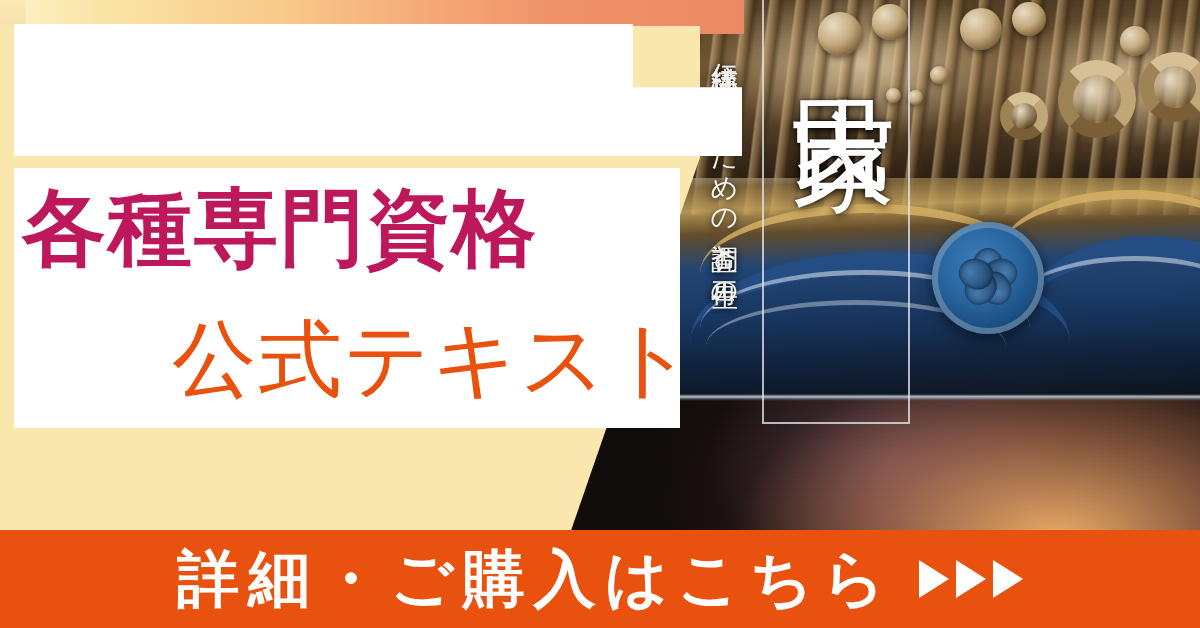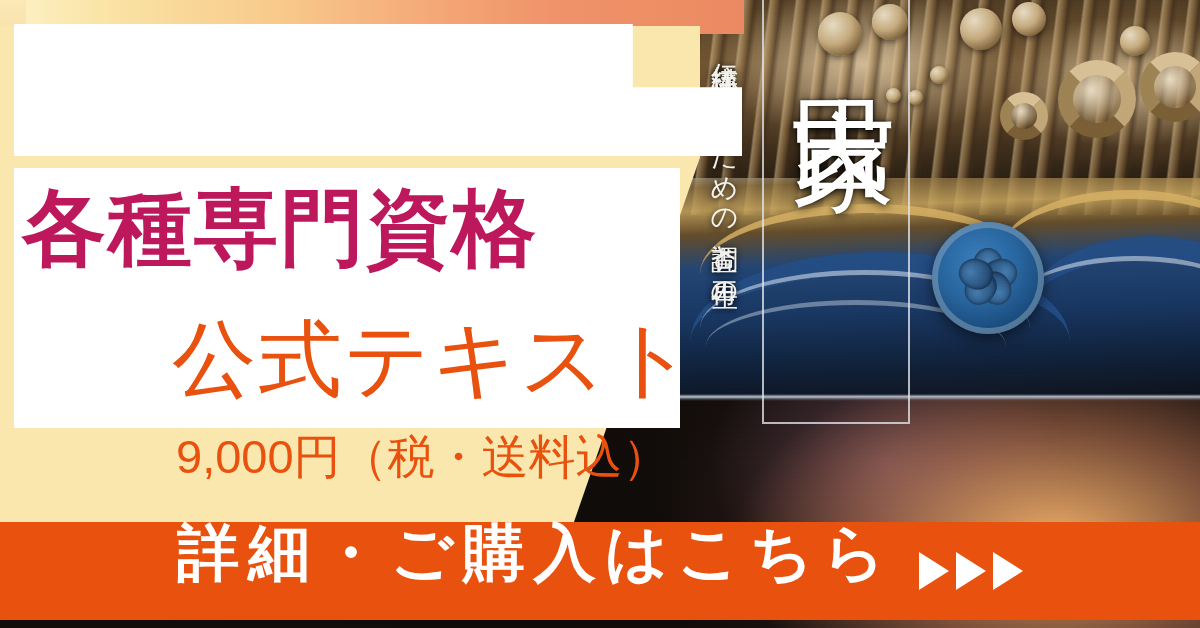--- a/index.html
+++ b/index.html
@@ -251,24 +251,25 @@
     font-size:47px;
     font-weight:400;
     line-height:1;
     letter-spacing:0;
     color:#e8510e;
   }
 
   
   .cta {
     position:absolute;
-    left:0; bottom:8px;
+    left:0; bottom:0;
     width:1200px; height:98px;
     background:#e8510e;
     display:flex;
+    align-items:center;
     justify-content:center;
     gap:26px;
   }
   .cta-text {
     color:#ffffff;
     font-size:62px;
     font-weight:700;
     line-height:1;
     letter-spacing:9px;
     white-space:nowrap;
@@ -340,21 +341,20 @@
   <div class="warm-left"></div>
 
   <div class="cream-panel"></div>
 
   <div class="white-head"></div>
 
   <div class="white-main"></div>
   <div class="main-l1">各種専門資格</div>
   <div class="main-l2">公式テキスト</div>
 
-  <div class="price">9,000円（税・送料込）</div>
 
   <div class="cta">
     <span class="cta-text">詳細・ご購入はこちら</span>
     <span class="cta-arrows">
       <span class="arrow"></span>
       <span class="arrow"></span>
       <span class="arrow"></span>
     </span>
   </div>
 

